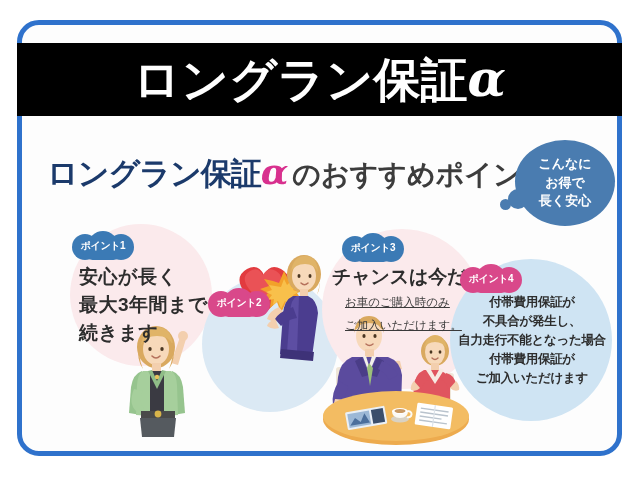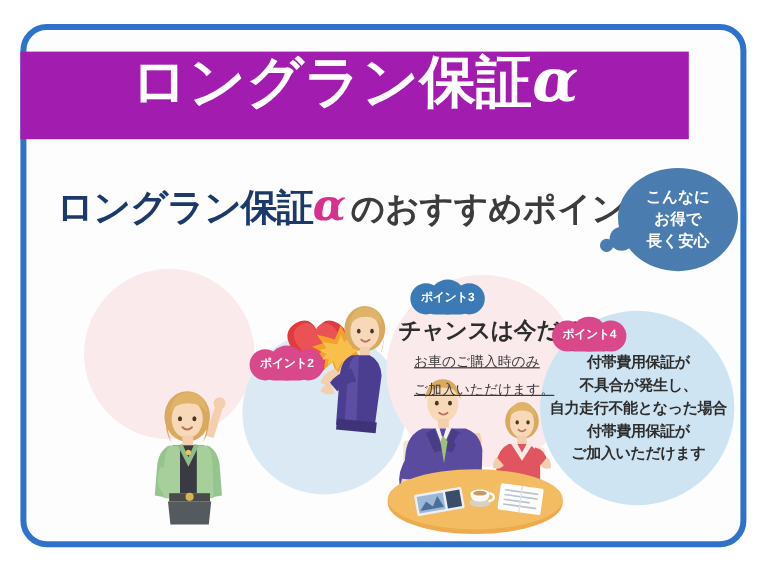--- a/index.html
+++ b/index.html
@@ -34,26 +34,26 @@
     box-sizing: border-box;
     background: #fdfdfd;
     z-index: 1;
   }
 
   
   .header-band {
     position: absolute;
     left: 17px;
     top: 43px;
-    width: 557px;
+    width: 605px;
     height: 73px;
-    background: #a21caf;
+    background: #000000;
     z-index: 2;
     display: flex;
-    align-items: flex-start;
+    align-items: center;
     justify-content: center;
   }
   .header-title {
     color: #ffffff;
     font-size: 47px;
     font-weight: 700;
     letter-spacing: 0px;
     line-height: 1;
     white-space: nowrap;
     transform: translateY(-1px);
@@ -419,20 +419,32 @@
           <rect x="94" y="94" width="36" height="22" rx="1.5" fill="#ffffff"></rect>
           <line x1="98" y1="99" x2="126" y2="99" stroke="#b9c3cd" stroke-width="1.4"></line>
           <line x1="98" y1="103" x2="126" y2="103" stroke="#b9c3cd" stroke-width="1.4"></line>
           <line x1="98" y1="107" x2="120" y2="107" stroke="#b9c3cd" stroke-width="1.4"></line>
           <line x1="98" y1="111" x2="126" y2="111" stroke="#b9c3cd" stroke-width="1.4"></line>
           <line x1="112" y1="94" x2="112" y2="116" stroke="#dde3e9" stroke-width="1.2"></line>
         </g>
       </g>
     </svg>
 
+    <div class="badge badge-blue" id="badge-1">
+      <span class="lobe lobe-a"></span>
+      <span class="lobe lobe-b"></span>
+      <span class="lobe lobe-c"></span>
+      <span class="lobe lobe-d"></span>
+      <span class="badge-label">ポイント1</span>
+    </div>
+    <div class="point-text" id="text-1">
+      <div class="p-head">安心が長く</div>
+      <div class="p-head">最大3年間まで</div>
+      <div class="p-head">続きます</div>
+    </div>
 
     <div class="badge badge-pink" id="badge-2">
       <span class="lobe lobe-a"></span>
       <span class="lobe lobe-b"></span>
       <span class="lobe lobe-c"></span>
       <span class="lobe lobe-d"></span>
       <span class="badge-label">ポイント2</span>
     </div>
 
     <div class="badge badge-blue" id="badge-3">

